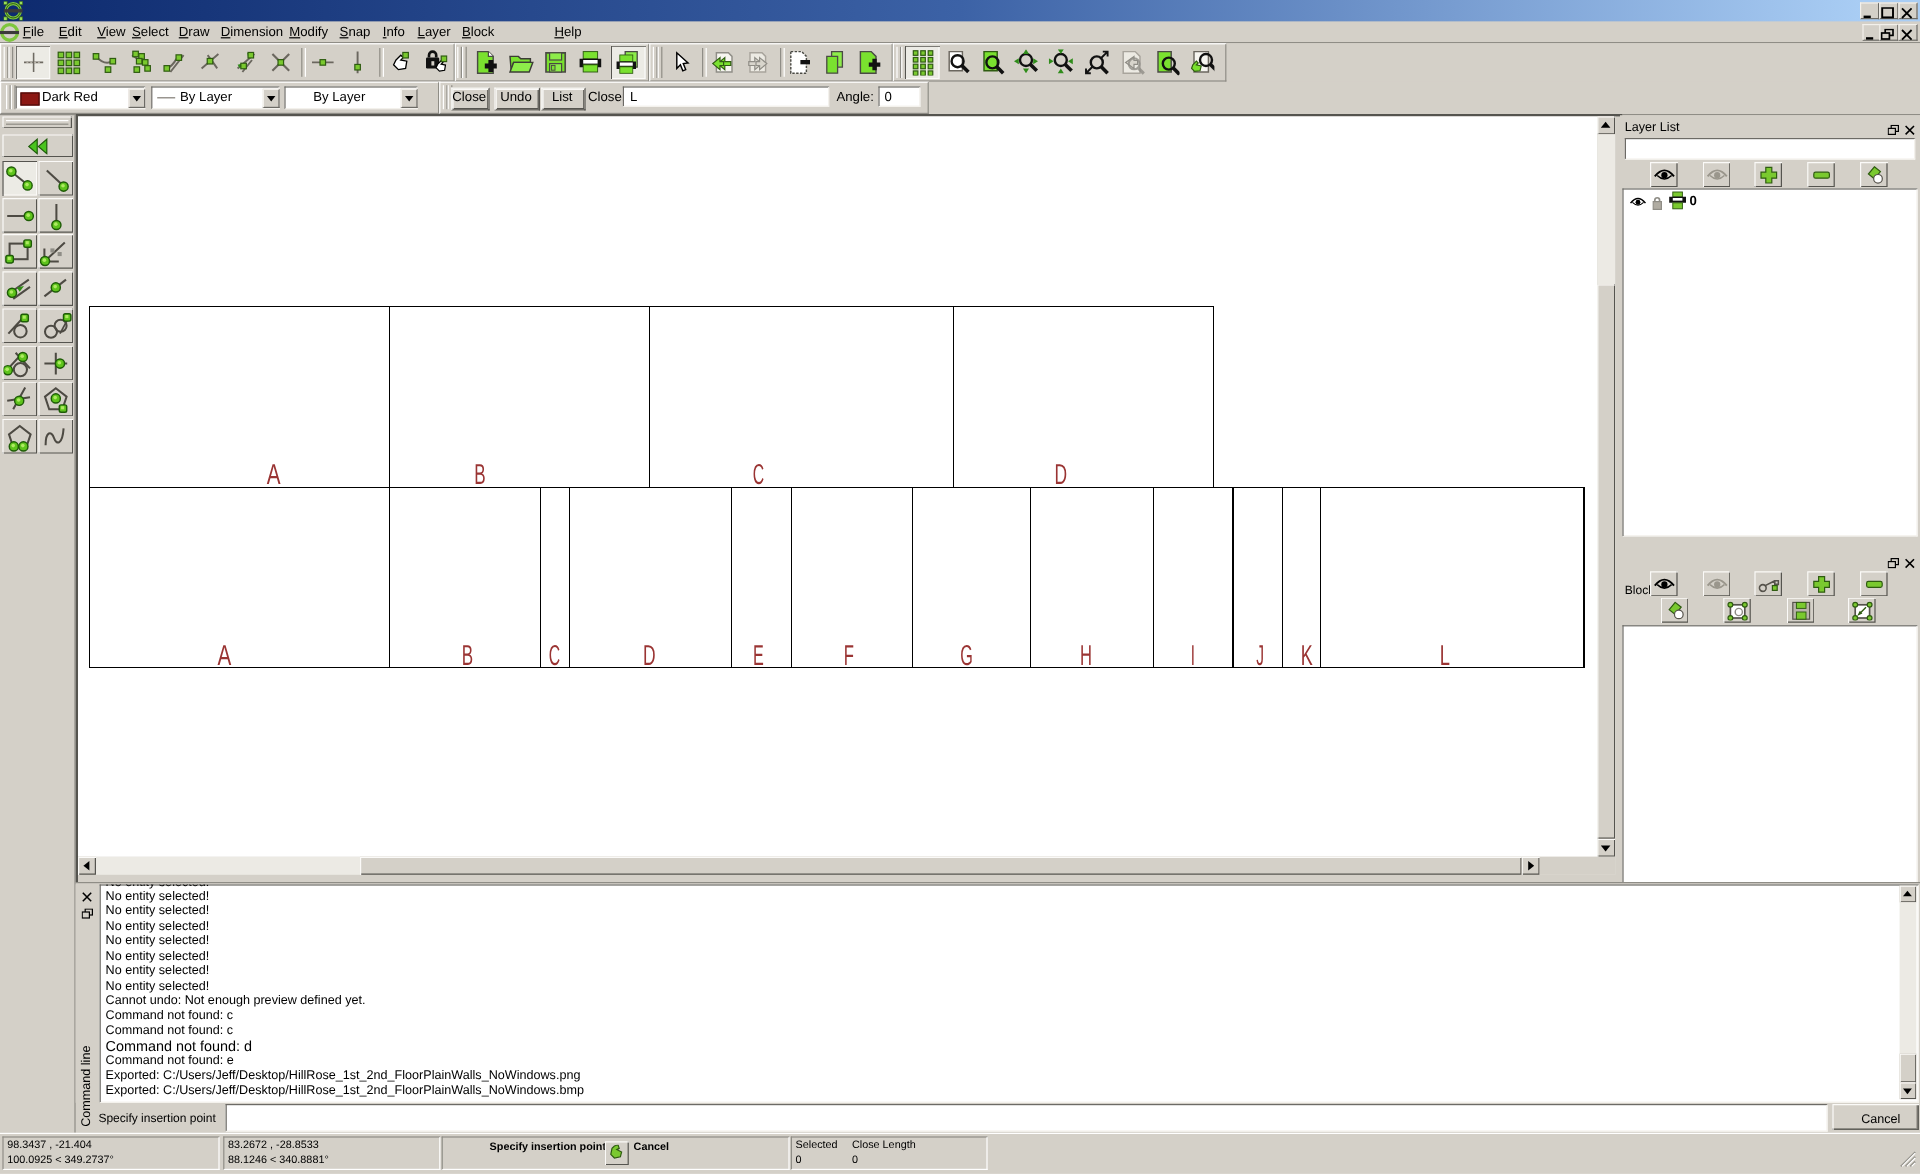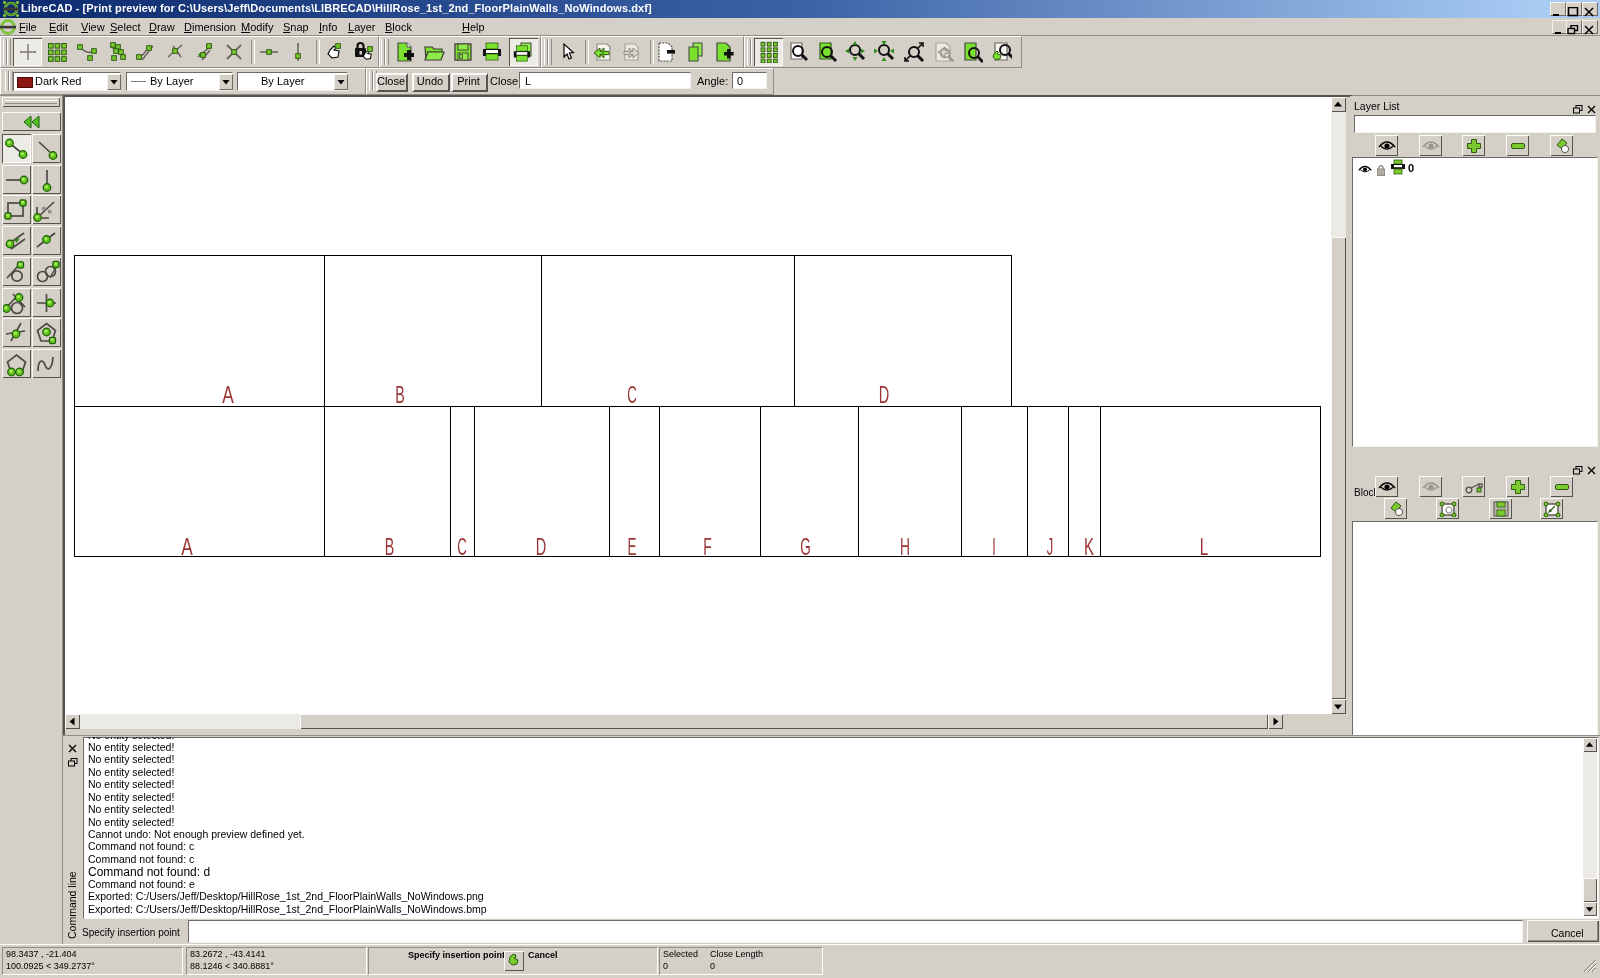--- a/index.html
+++ b/index.html
@@ -23,21 +23,20 @@
 <div class="abs" style="left:0;top:0;width:1600px;height:18px;background:linear-gradient(to right,#0d2a6e,#3c62a6 50%,#a9cdf4 97%)"></div>
 <svg class="abs" style="left:3px;top:1px" width="16" height="16" viewBox="0 0 16 16">
  <circle cx="8" cy="8" r="6" fill="none" stroke="#7ec63e" stroke-width="2.6"></circle>
  <circle cx="8" cy="8" r="6" fill="none" stroke="#2e5c10" stroke-width="0.8"></circle>
  <rect x="0" y="6.6" width="16" height="2.8" fill="#3a3a3a"></rect>
  <rect x="0" y="0" width="3" height="3" fill="#9adf5a" stroke="#2e5c10" stroke-width="0.7"></rect>
  <rect x="13" y="0" width="3" height="3" fill="#9adf5a" stroke="#2e5c10" stroke-width="0.7"></rect>
  <rect x="0" y="13" width="3" height="3" fill="#9adf5a" stroke="#2e5c10" stroke-width="0.7"></rect>
  <rect x="13" y="13" width="3" height="3" fill="#9adf5a" stroke="#2e5c10" stroke-width="0.7"></rect>
 </svg>
-<div class="abs" style="left:21px;top:2px;font-size:11px;font-weight:bold;color:#fff;letter-spacing:0.1px">LibreCAD - [Print preview for C:\Users\Jeff\Documents\LIBRECAD\HillRose_1st_2nd_FloorPlainWalls_NoWindows.dxf]</div>
 
 <div class="abs raised" style="left:1550px;top:2px;width:14px;height:12px"><svg width="12" height="10" viewBox="0 0 12 10">
         <rect x="2" y="7" width="6" height="2" fill="#000"></rect>
       </svg></div>
 <div class="abs raised" style="left:1566px;top:2px;width:14px;height:12px"><svg width="12" height="10" viewBox="0 0 12 10">
         <rect x="1.5" y="0.5" width="9" height="8" fill="none" stroke="#000" stroke-width="1.6"></rect>
       </svg></div>
 <div class="abs raised" style="left:1582px;top:2px;width:14px;height:12px"><svg width="12" height="10" viewBox="0 0 12 10">
         <path d="M2 1 L10 9 M10 1 L2 9" stroke="#000" stroke-width="1.5"></path>
       </svg></div>
@@ -385,21 +384,21 @@
 <div class="abs sunk" style="left:237px;top:72px;width:109px;height:17px"></div>
     <div class="abs t11" style="left:261px;top:75px">By Layer</div>
     <div class="abs raised" style="left:334px;top:73.5px;width:12px;height:14px"><svg width="12" height="14" viewBox="0 0 12 14">
         <path d="M2.5 5 h7 l-3.5 4.5 z" fill="#000"></path>
       </svg></div>
 <div class="abs raised2" style="left:376px;top:72.5px;width:30px;height:17px;border:1px solid #55544f;border-top-color:#fbfaf8;border-left-color:#fbfaf8"></div>
     <div class="abs t11" style="left:391.0px;top:75px;transform:translateX(-50%)">Close</div>
 <div class="abs raised2" style="left:412px;top:72.5px;width:36px;height:17px;border:1px solid #55544f;border-top-color:#fbfaf8;border-left-color:#fbfaf8"></div>
     <div class="abs t11" style="left:430.0px;top:75px;transform:translateX(-50%)">Undo</div>
 <div class="abs raised2" style="left:451px;top:72.5px;width:35px;height:17px;border:1px solid #55544f;border-top-color:#fbfaf8;border-left-color:#fbfaf8"></div>
-    <div class="abs t11" style="left:468.5px;top:75px;transform:translateX(-50%)">Print</div>
+    <div class="abs t11" style="left:468.5px;top:75px;transform:translateX(-50%)">List</div>
 <div class="abs t11" style="left:490px;top:75px">Close:</div>
 <div class="abs sunk" style="left:519px;top:72px;width:170px;height:15px"></div>
 <div class="abs t11" style="left:525px;top:75px">L</div>
 <div class="abs t11" style="left:697px;top:75px">Angle:</div>
 <div class="abs sunk" style="left:732px;top:72px;width:33px;height:15px"></div>
 <div class="abs t11" style="left:737px;top:75px">0</div>
 <div class="abs" style="left:62px;top:96px;width:1px;height:848px;background:#8f8d86"></div>
 <div class="abs raised2" style="left:2px;top:97px;width:58px;height:10px"></div>
 <div class="abs" style="left:5px;top:100px;width:52px;height:2px;border-top:1px solid #fff;border-bottom:1px solid #8f8d86"></div>
 <div class="abs raised2 tbtn" style="left:2px;top:112px;width:59px;height:19px">
@@ -749,21 +748,21 @@
 <div class="abs sunk" style="left:188px;top:920px;width:1333px;height:21px"></div>
 <div class="abs raised2" style="left:1527px;top:920px;width:72px;height:22px;box-shadow:inset 1px 1px 0 #fbfaf8, inset -1px -1px 0 #55544f, inset -2px -2px 0 #8f8d86"></div>
 <div class="abs" style="font-size:10.5px;color:#000;left:1551px;top:927px">Cancel</div>
 <div class="abs" style="left:0;top:944px;width:1600px;height:34px;background:#d4d0c8;border-top:1px solid #fff"></div>
 <div class="abs" style="left:2px;top:947px;width:179px;height:26px;border-top:1px solid #8f8d86;border-left:1px solid #8f8d86;border-bottom:1px solid #fff;border-right:1px solid #fff"></div>
 <div class="abs" style="left:186px;top:947px;width:179px;height:26px;border-top:1px solid #8f8d86;border-left:1px solid #8f8d86;border-bottom:1px solid #fff;border-right:1px solid #fff"></div>
 <div class="abs" style="left:368px;top:947px;width:288px;height:26px;border-top:1px solid #8f8d86;border-left:1px solid #8f8d86;border-bottom:1px solid #fff;border-right:1px solid #fff"></div>
 <div class="abs" style="left:659px;top:947px;width:162px;height:26px;border-top:1px solid #8f8d86;border-left:1px solid #8f8d86;border-bottom:1px solid #fff;border-right:1px solid #fff"></div>
 <div class="abs t10" style="left:6px;top:949px">98.3437 , -21.404</div>
 <div class="abs t10" style="left:6px;top:961px">100.0925 &lt; 349.2737°</div>
-<div class="abs t10" style="left:190px;top:949px">83.2672 , -43.4141</div>
+<div class="abs t10" style="left:190px;top:949px">83.2672 , -28.8533</div>
 <div class="abs t10" style="left:190px;top:961px">88.1246 &lt; 340.8881°</div>
 <div class="abs" style="left:408px;top:950px;font-size:9px;font-weight:bold;color:#000">Specify insertion point</div>
 <div class="abs raised2 tbtn" style="left:504px;top:951px;width:20px;height:20px">
       <svg width="14" height="14" viewBox="0 0 14 14">
         <path d="M5 1 l3 -1 1 3 -2 1 4 2 -1 4 -5 1 -3 -3 1 -5 z" fill="#7ac92f" stroke="#2f5c11" stroke-width="1"></path>
       </svg>
     </div>
 <div class="abs" style="left:528px;top:950px;font-size:9px;font-weight:bold;color:#000">Cancel</div>
 <div class="abs t10" style="left:663px;top:949px">Selected</div>
 <div class="abs t10" style="left:663px;top:961px">0</div>

